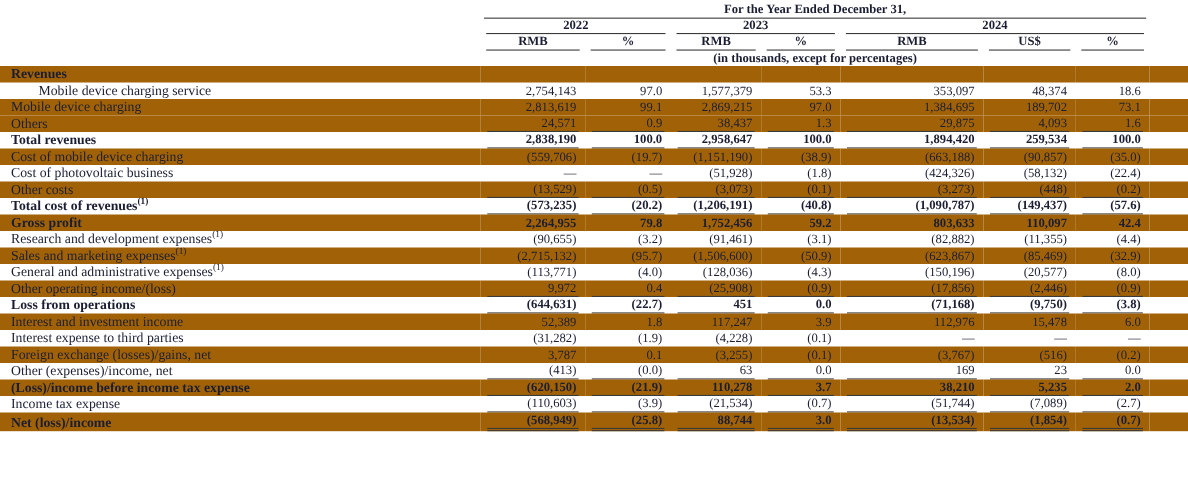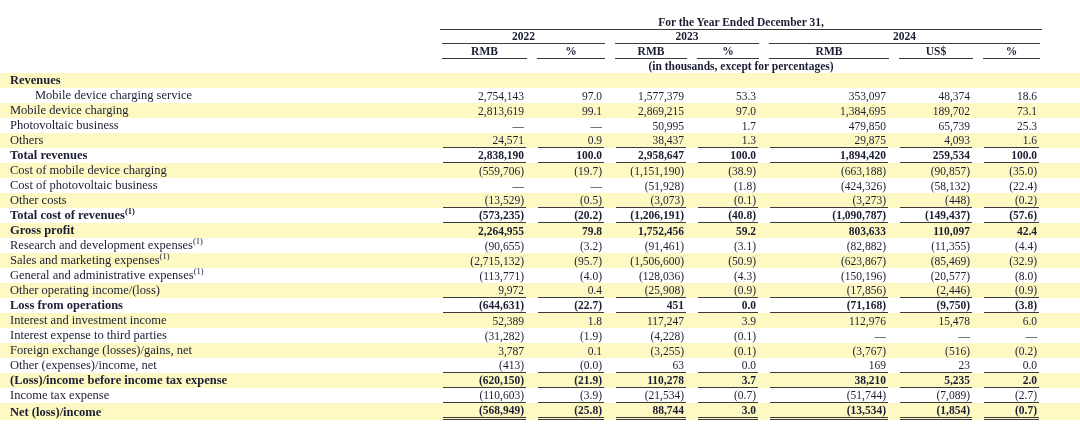--- a/index.html
+++ b/index.html
@@ -9,21 +9,21 @@
     width: 1080px;
     height: 441px;
     background: #ffffff;
     color: #1b1e33;
     font-family: "Liberation Serif", "DejaVu Serif", serif;
   }
   table.fin {
     border-collapse: collapse;
     table-layout: fixed;
     width: 1080px;
-    margin-top: 16px;
+    margin-top: 3px;
   }
   th, td { padding: 0; vertical-align: bottom; }
   thead th {
     font-weight: bold;
     font-size: 11.5px;
     text-align: center;
     white-space: nowrap;
   }
   tr.h-a th { height: 13px; }
   tr.h-b th { height: 14px; }
@@ -40,21 +40,21 @@
   td.label {
     font-size: 12.5px;
     text-align: left;
     padding-left: 10px;
   }
   td.label.indent { padding-left: 35px; }
   td.num { text-align: right; padding: 0 6px; }
   .cv { line-height: 14px; padding: 0 2px; }
   .rule-s { border-bottom: 1px solid #3a3a3a; }
   .rule-d { border-bottom: 3px double #3a3a3a; }
-  tr.shaded { background: #fef9c3; }
+  tr.shaded { background: #a16207; }
   tr.bold { font-weight: bold; }
   sup { font-size: 8.5px; line-height: 0; vertical-align: super; }
 </style>
 </head>
 <body>
 
 <table class="fin">
   <colgroup>
     <col style="width:437px">
     <col style="width:95px">
@@ -189,45 +189,20 @@
           <div class="cv">1,384,695</div>
         </td>
         <td class="num">
           <div class="cv">189,702</div>
         </td>
         <td class="num">
           <div class="cv">73.1</div>
         </td>
         <td></td>
       </tr>
-      <tr class="">
-        <td class="label">Photovoltaic business</td>
-        <td class="num">
-          <div class="cv">—</div>
-        </td>
-        <td class="num">
-          <div class="cv">—</div>
-        </td>
-        <td class="num">
-          <div class="cv">50,995</div>
-        </td>
-        <td class="num">
-          <div class="cv">1.7</div>
-        </td>
-        <td class="num">
-          <div class="cv">479,850</div>
-        </td>
-        <td class="num">
-          <div class="cv">65,739</div>
-        </td>
-        <td class="num">
-          <div class="cv">25.3</div>
-        </td>
-        <td></td>
-      </tr>
       <tr class="shaded">
         <td class="label">Others</td>
         <td class="num">
           <div class="cv rule-s">24,571</div>
         </td>
         <td class="num">
           <div class="cv rule-s">0.9</div>
         </td>
         <td class="num">
           <div class="cv rule-s">38,437</div>

